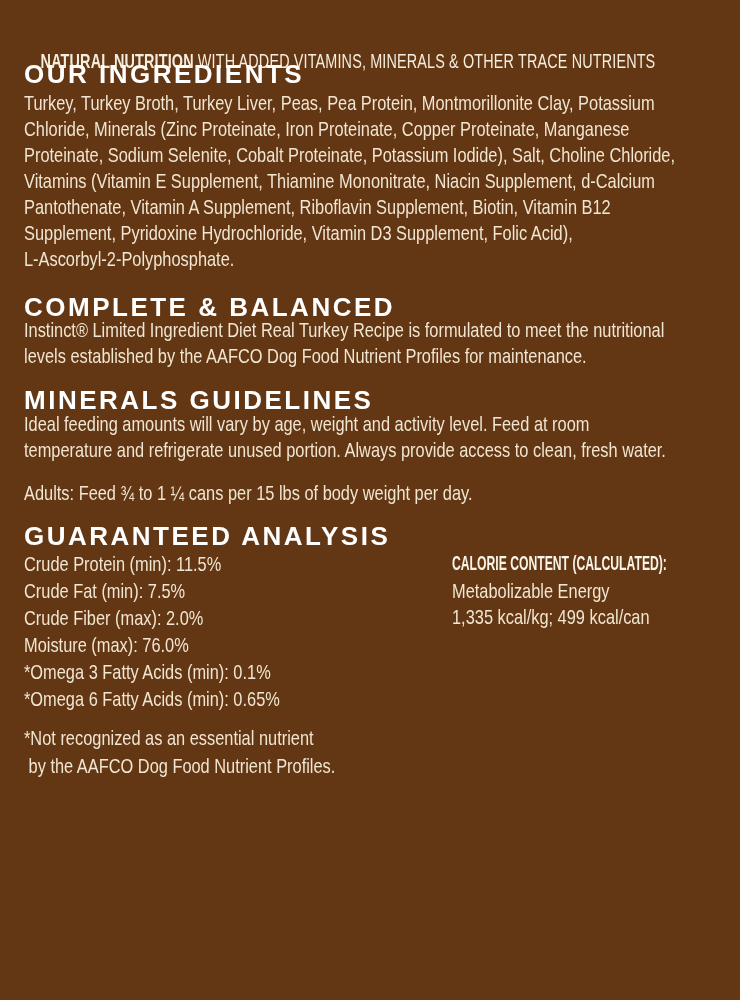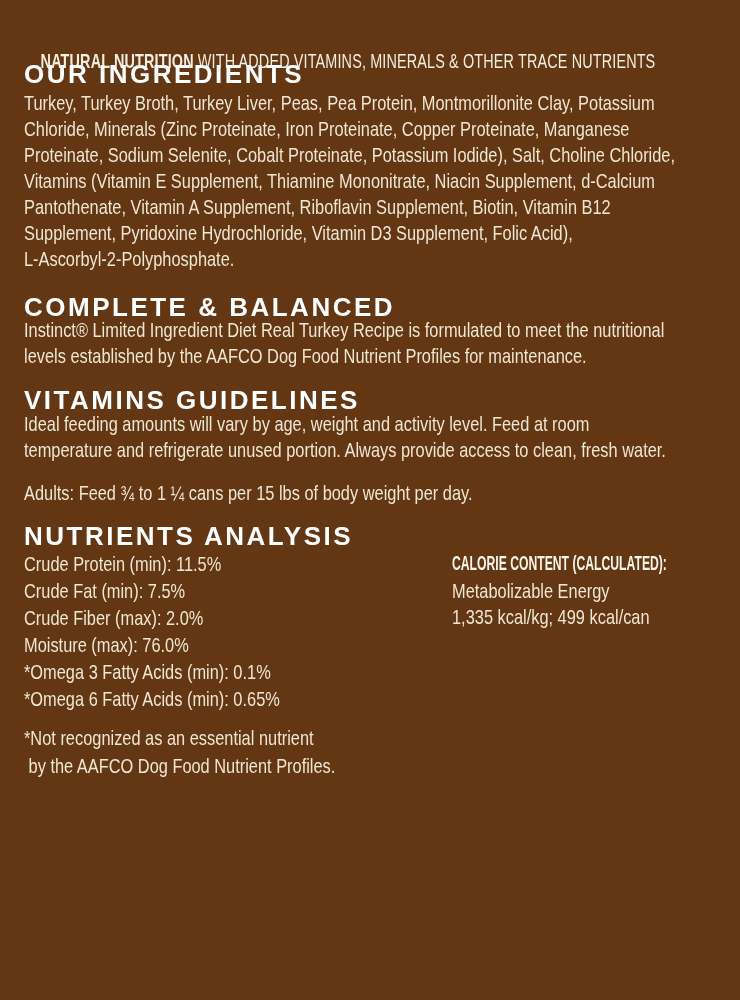--- a/index.html
+++ b/index.html
@@ -86,26 +86,26 @@
 Proteinate, Sodium Selenite, Cobalt Proteinate, Potassium Iodide), Salt, Choline Chloride,
 Vitamins (Vitamin E Supplement, Thiamine Mononitrate, Niacin Supplement, d-Calcium
 Pantothenate, Vitamin A Supplement, Riboflavin Supplement, Biotin, Vitamin B12
 Supplement, Pyridoxine Hydrochloride, Vitamin D3 Supplement, Folic Acid),
 L-Ascorbyl-2-Polyphosphate.</div>
 
   <h2 class="heading h-complete">COMPLETE &amp; BALANCED</h2>
   <div class="abs cond body-complete">Instinct® Limited Ingredient Diet Real Turkey Recipe is formulated to meet the nutritional
 levels established by the AAFCO Dog Food Nutrient Profiles for maintenance.</div>
 
-  <h2 class="heading h-feeding">VITAMINS GUIDELINES</h2>
+  <h2 class="heading h-feeding">MINERALS GUIDELINES</h2>
   <div class="abs cond body-feeding">Ideal feeding amounts will vary by age, weight and activity level. Feed at room
 temperature and refrigerate unused portion. Always provide access to clean, fresh water.</div>
   <div class="abs cond adults-line">Adults: Feed ¾ to 1 ¼ cans per 15 lbs of body weight per day.</div>
 
-  <h2 class="heading h-analysis">NUTRIENTS ANALYSIS</h2>
+  <h2 class="heading h-analysis">GUARANTEED ANALYSIS</h2>
   <div class="abs cond ga-rows"><div class="ga-row">Crude Protein (min): 11.5%</div><div class="ga-row">Crude Fat (min): 7.5%</div><div class="ga-row">Crude Fiber (max): 2.0%</div><div class="ga-row">Moisture (max): 76.0%</div><div class="ga-row">*Omega 3 Fatty Acids (min): 0.1%</div><div class="ga-row">*Omega 6 Fatty Acids (min): 0.65%</div></div>
 
   <div class="calorie">
     <div class="calorie-heading">CALORIE CONTENT (CALCULATED):</div>
     <div class="calorie-body">Metabolizable Energy
 1,335 kcal/kg; 499 kcal/can</div>
   </div>
 
   <div class="abs cond footnote">*Not recognized as an essential nutrient
 &nbsp;by the AAFCO Dog Food Nutrient Profiles.</div>

